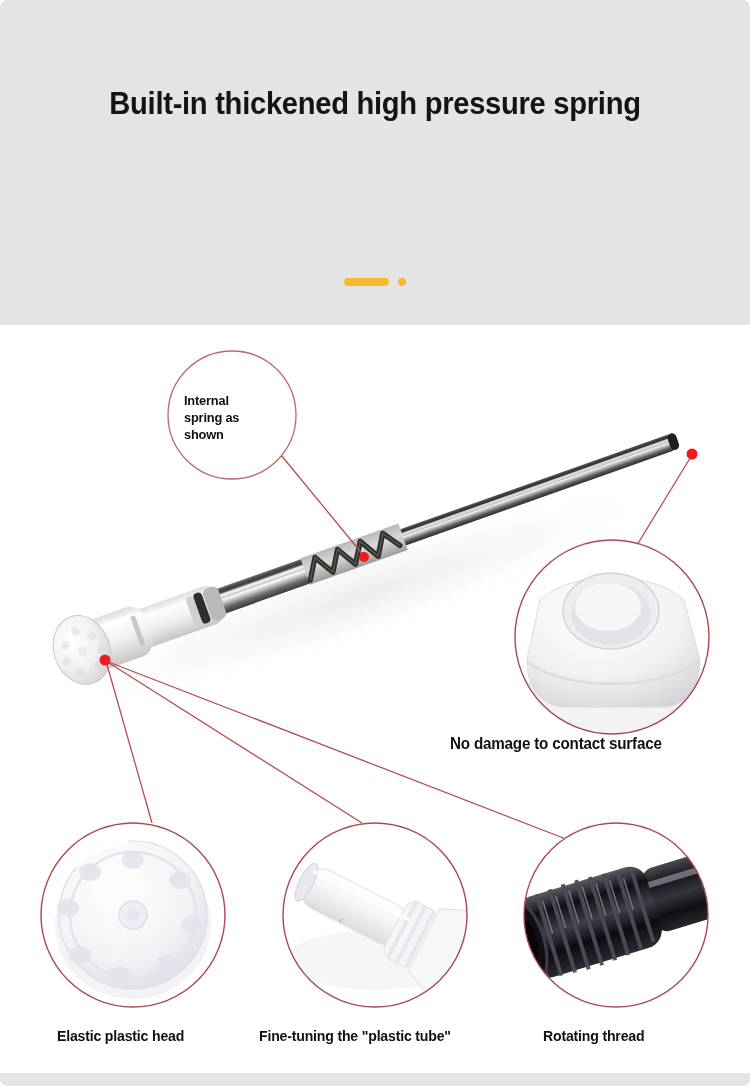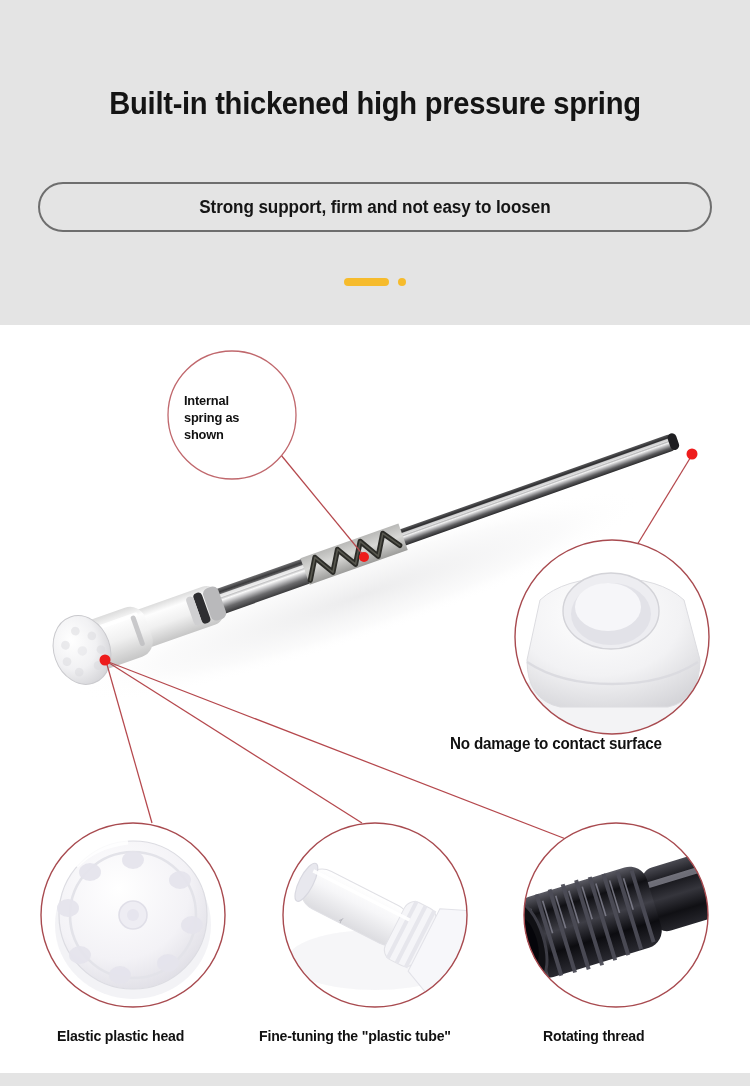--- a/index.html
+++ b/index.html
@@ -8,20 +8,21 @@
     width:750px; height:1086px;
     background:#ffffff;
     font-family:"Liberation Sans", "DejaVu Sans", sans-serif;
     overflow:hidden;
   }
   #page {
     position:relative;
     width:750px; height:1086px;
     background:#ffffff;
     overflow:hidden;
+    border-radius:7px;
   }
 
   
   .header-band {
     position:absolute; left:0; top:0;
     width:750px; height:325px;
     background:#e4e4e4;
   }
   .page-title {
     position:absolute; left:0; top:86px;
@@ -122,23 +123,20 @@
 </style>
 </head>
 <body>
 
 <div id="page">
 
   <div class="header-band"></div>
 
   <div class="page-title">Built-in thickened high pressure spring</div>
 
-  <div class="subtitle-pill">
-    <span class="subtitle-text">Strong support, firm and not easy to loosen</span>
-  </div>
 
   <div class="pager">
     <span class="pager-bar"></span>
     <span class="pager-dot"></span>
   </div>
 
   <div class="photo-area"></div>
   <div class="bottom-strip"></div>
 
   <svg class="scene" viewBox="0 0 750 1086">

